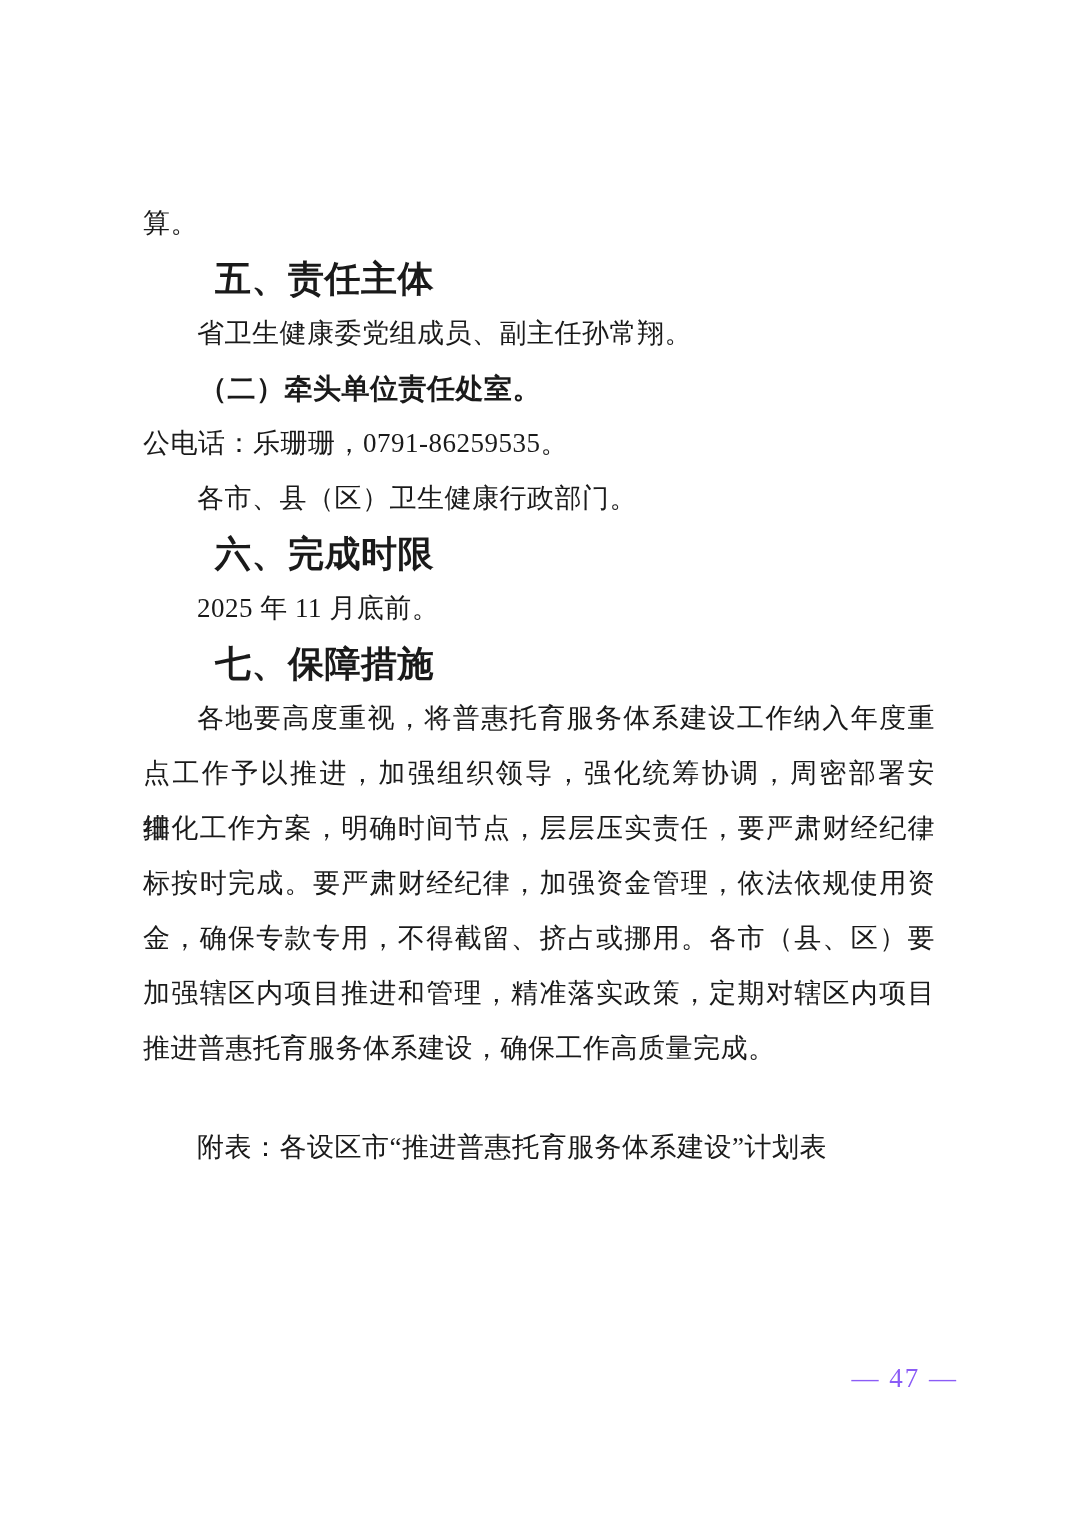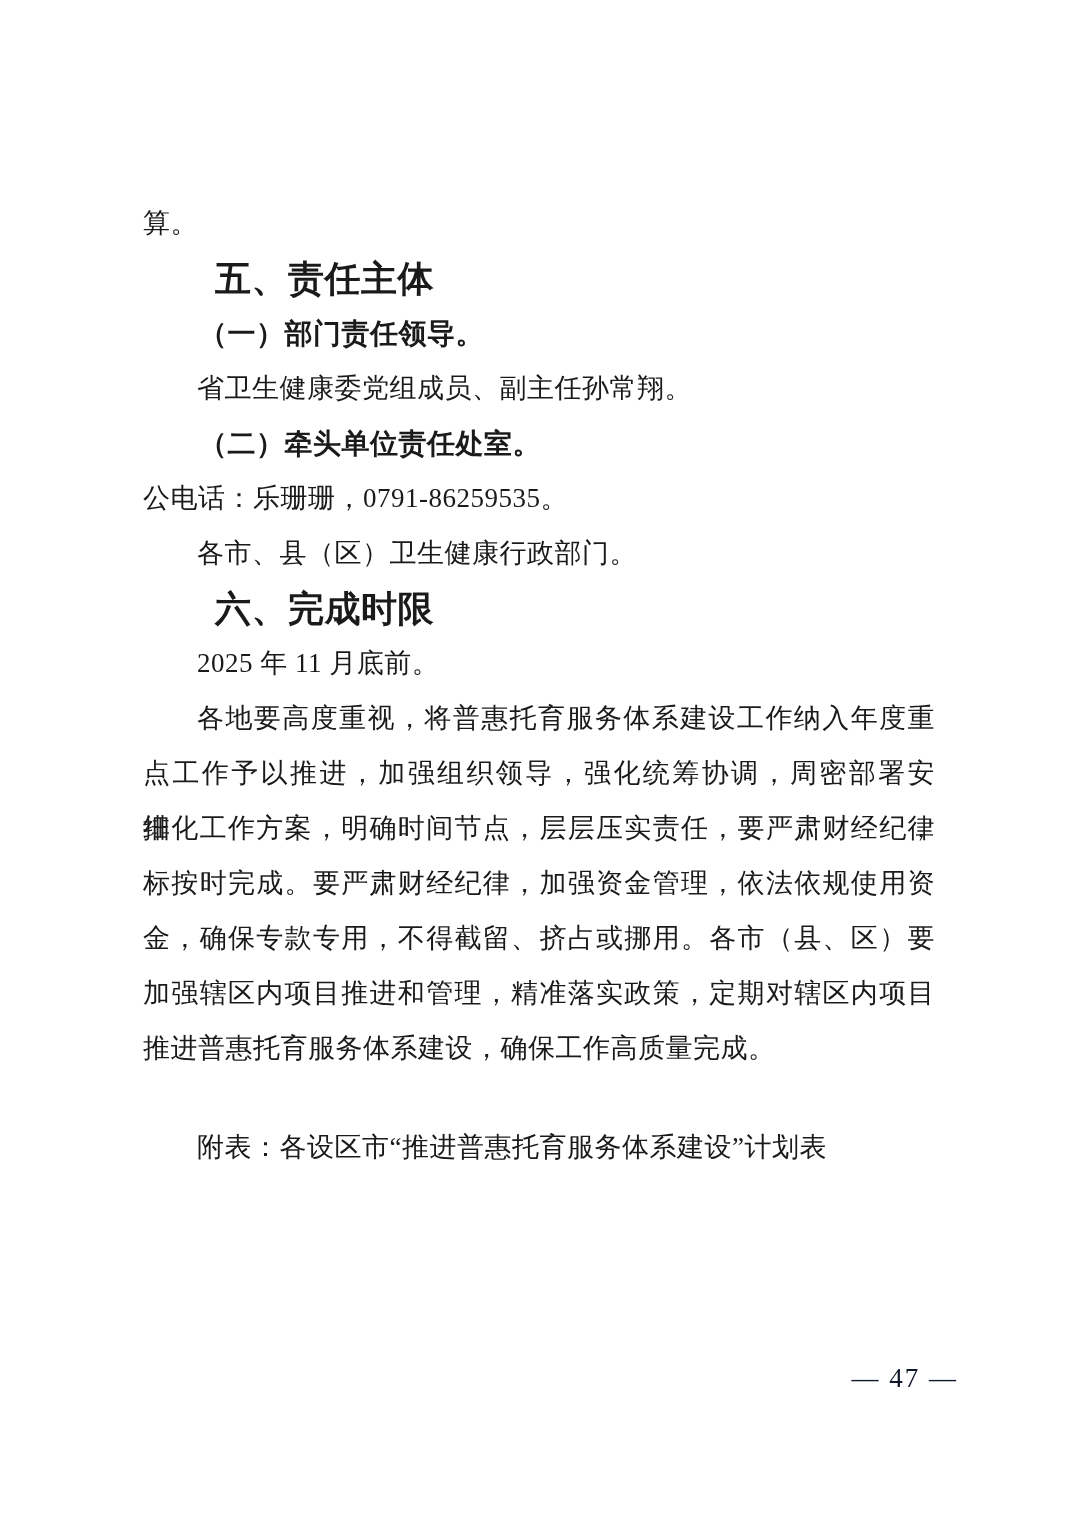--- a/index.html
+++ b/index.html
@@ -57,38 +57,38 @@
   .spacer {
     height: 44px;
   }
   .page-number {
     position: absolute;
     top: 1358px;
     right: 117px;
     font-family: "Liberation Serif", serif;
     font-size: 27px;
     line-height: 40px;
-    color: #0f172a;
+    color: #8b5cf6;
     letter-spacing: 2px;
   }
 </style>
 </head>
 <body>
 
 <div class="page">
   <div class="content">
     <div class="ln body">算。</div>
     <div class="ln h1 ind">五、责任主体</div>
-    <div class="ln h2 ind">（一）部门责任领导。</div>
     <div class="ln body ind">省卫生健康委党组成员、副主任孙常翔。</div>
     <div class="ln h2 ind">（二）牵头单位责任处室。</div>
     <div class="ln body">公电话：乐珊珊，0791-86259535。</div>
     <div class="ln body ind">各市、县（区）卫生健康行政部门。</div>
     <div class="ln h1 ind">六、完成时限</div>
     <div class="ln body ind">2025 年 11 月底前。</div>
+    <div class="ln h1 ind">七、保障措施</div>
     <div class="ln body ind fill">各地要高度重视，将普惠托育服务体系建设工作纳入年度重</div>
     <div class="ln body fill">点工作予以推进，加强组织领导，强化统筹协调，周密部署安排，</div>
     <div class="ln body fill">细化工作方案，明确时间节点，层层压实责任，要严肃财经纪律</div>
     <div class="ln body fill">标按时完成。要严肃财经纪律，加强资金管理，依法依规使用资</div>
     <div class="ln body fill">金，确保专款专用，不得截留、挤占或挪用。各市（县、区）要</div>
     <div class="ln body fill">加强辖区内项目推进和管理，精准落实政策，定期对辖区内项目</div>
     <div class="ln body">推进普惠托育服务体系建设，确保工作高质量完成。</div>
     <div class="spacer"></div>
     <div class="ln body ind">附表：各设区市“推进普惠托育服务体系建设”计划表</div>
   </div>

